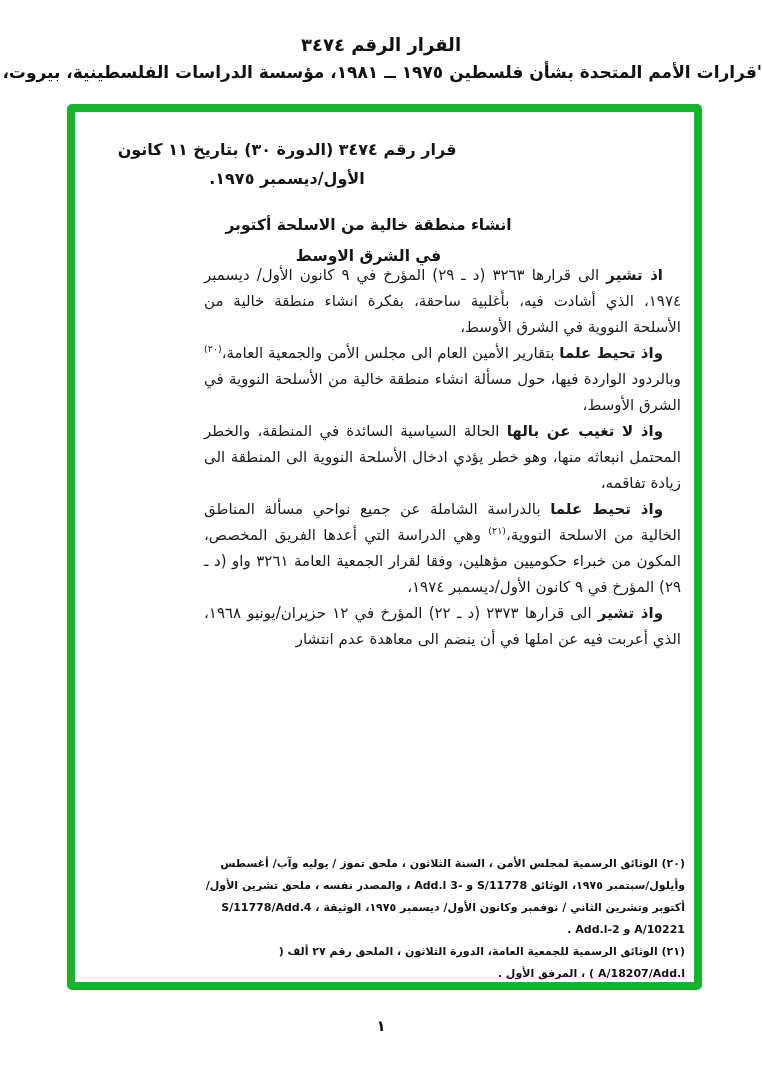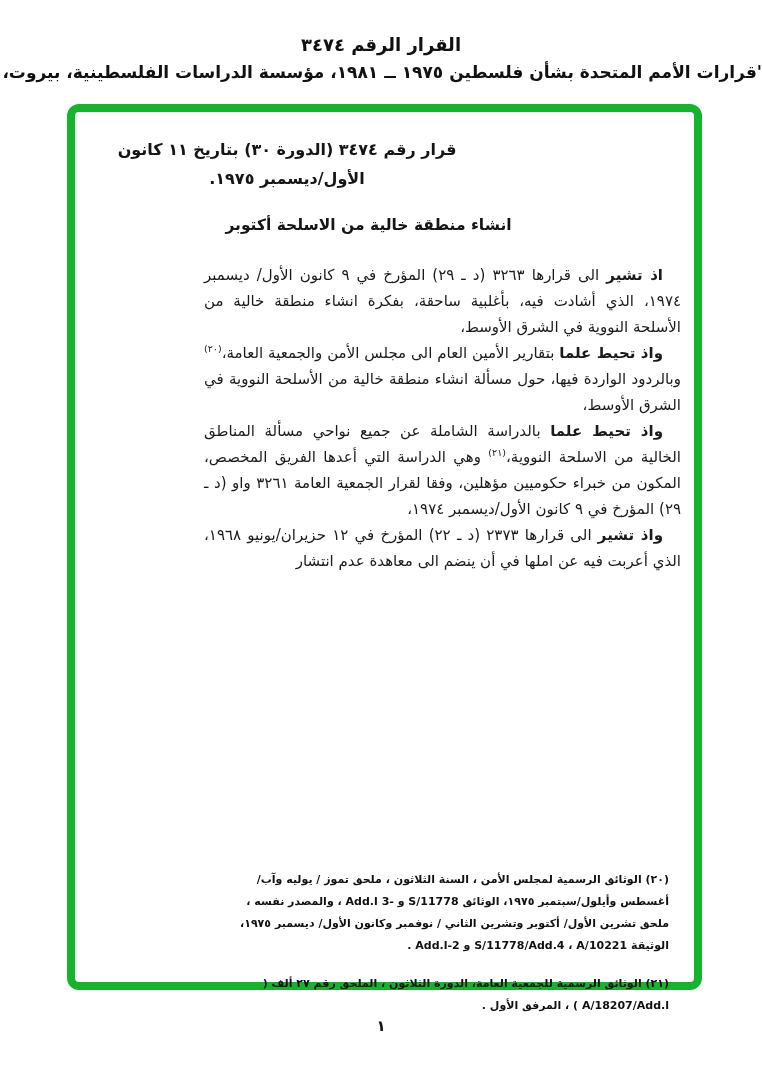--- a/index.html
+++ b/index.html
@@ -18,21 +18,21 @@
     font-size:18px;font-weight:700;letter-spacing:0.5px;color:#111;
   }
   .header .citation{
     margin-top:7px;font-size:17px;font-weight:700;color:#111;
     white-space:nowrap;
   }
   
   .frame{
     position:absolute;left:67px;top:104px;width:635px;height:886px;
     box-sizing:border-box;
-    border:8px solid #16b32c;border-radius:12px;
+    border:8px solid #16b32c;border-radius:5px;
     background:#ffffff;
   }
   
   .doc-title{
     position:absolute;top:24px;left:32px;width:360px;
     margin-right:auto;
     text-align:center;
     font-size:16px;font-weight:700;line-height:1.8;color:#151515;
   }
   .doc-subtitle{
@@ -49,21 +49,21 @@
   .doc-body p{margin:0;text-indent:18px;}
   .lead{font-weight:700;}
   .opening{font-weight:700;}
   sup.fn-ref{font-size:9.5px;line-height:0;vertical-align:6px;font-weight:400;}
   
   .doc-footnotes{
     position:absolute;top:741px;right:9px;left:128px;
     font-size:11px;font-weight:700;line-height:22px;
     text-align:right;color:#111;
   }
-  .doc-footnotes p{margin:16px;}
+  .doc-footnotes p{margin:0;}
   
   .page-number{
     position:absolute;bottom:40px;right:0;left:0;
     text-align:center;font-size:15px;font-weight:700;color:#111;
   }
 </style>
 </head>
 <body>
 
 <div class="page">
@@ -72,29 +72,31 @@
     <div class="res-no">القرار الرقم ٣٤٧٤</div>
     <div class="citation">'قرارات الأمم المتحدة بشأن فلسطين ١٩٧٥ ــ ١٩٨١، مؤسسة الدراسات الفلسطينية، بيروت، ط ١، ١٩٩٤، مج ٢، ص١٨- ٢٠'</div>
   </div>
 
   <div class="frame">
 
     <div class="doc-title">قرار رقم ٣٤٧٤ (الدورة ٣٠) بتاريخ ١١ كانون الأول/ديسمبر ١٩٧٥.</div>
 
     <div class="doc-subtitle">
       <div>انشاء منطقة خالية من الاسلحة أكتوبر</div>
+      <div>في الشرق الاوسط</div>
     </div>
 
     <div class="doc-body">
 
       <p><span class="lead">اذ تشير</span><span> الى قرارها ٣٢٦٣ (د ـ ٢٩) المؤرخ في ٩ كانون الأول/ ديسمبر ١٩٧٤، الذي أشادت فيه، بأغلبية ساحقة، بفكرة انشاء منطقة خالية من الأسلحة النووية في الشرق الأوسط،</span></p>
 
       <p><span class="lead">واذ تحيط علما</span><span> بتقارير الأمين العام الى مجلس الأمن والجمعية العامة،</span><sup class="fn-ref">(٢٠)</sup><span> وبالردود الواردة فيها، حول مسألة انشاء منطقة خالية من الأسلحة النووية في الشرق الأوسط،</span></p>
 
 
+      <p><span class="lead">واذ لا تغيب عن بالها</span><span> الحالة السياسية السائدة في المنطقة، والخطر المحتمل انبعاثه منها، وهو خطر يؤدي ادخال الأسلحة النووية الى المنطقة الى زيادة تفاقمه،</span></p>
 
 
       <p><span class="lead">واذ تحيط علما</span><span> بالدراسة الشاملة عن جميع نواحي مسألة المناطق الخالية من الاسلحة النووية،</span><sup class="fn-ref">(٢١)</sup><span> وهي الدراسة التي أعدها الفريق المخصص، المكون من خبراء حكوميين مؤهلين، وفقا لقرار الجمعية العامة ٣٢٦١ واو (د ـ ٢٩) المؤرخ في ٩ كانون الأول/ديسمبر ١٩٧٤،</span></p>
 
       <p><span class="lead">واذ تشير</span><span> الى قرارها ٢٣٧٣ (د ـ ٢٢) المؤرخ في ١٢ حزيران/يونيو ١٩٦٨، الذي أعربت فيه عن املها في أن ينضم الى معاهدة عدم انتشار</span></p>
     </div>
 
     <div class="doc-footnotes">
       <p><span>(٢٠)</span><span> الوثائق الرسمية لمجلس الأمن ، السنة الثلاثون ، ملحق تموز / يوليه وآب/ أغسطس وأيلول/سبتمبر ١٩٧٥، الوثائق S/11778 و -3 Add.l ، والمصدر نفسه ، ملحق تشرين الأول/ أكتوبر وتشرين الثاني / نوفمبر وكانون الأول/ ديسمبر ١٩٧٥، الوثيقة S/11778/Add.4 ، A/10221 و Add.l-2 .</span></p>
       <p><span>(٢١)</span><span> الوثائق الرسمية للجمعية العامة، الدورة الثلاثون ، الملحق رقم ٢٧ ألف ( A/18207/Add.l ) ، المرفق الأول .</span></p>

